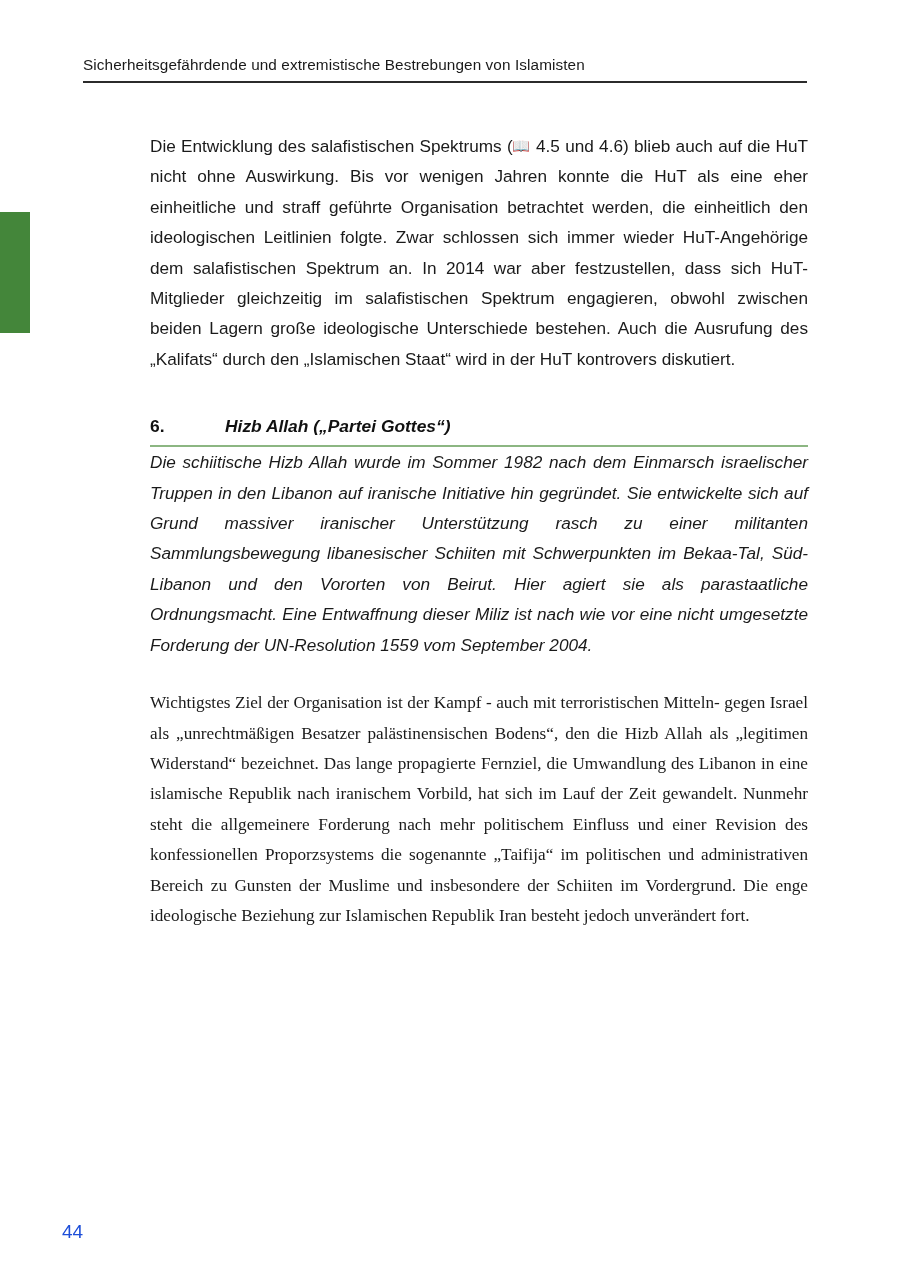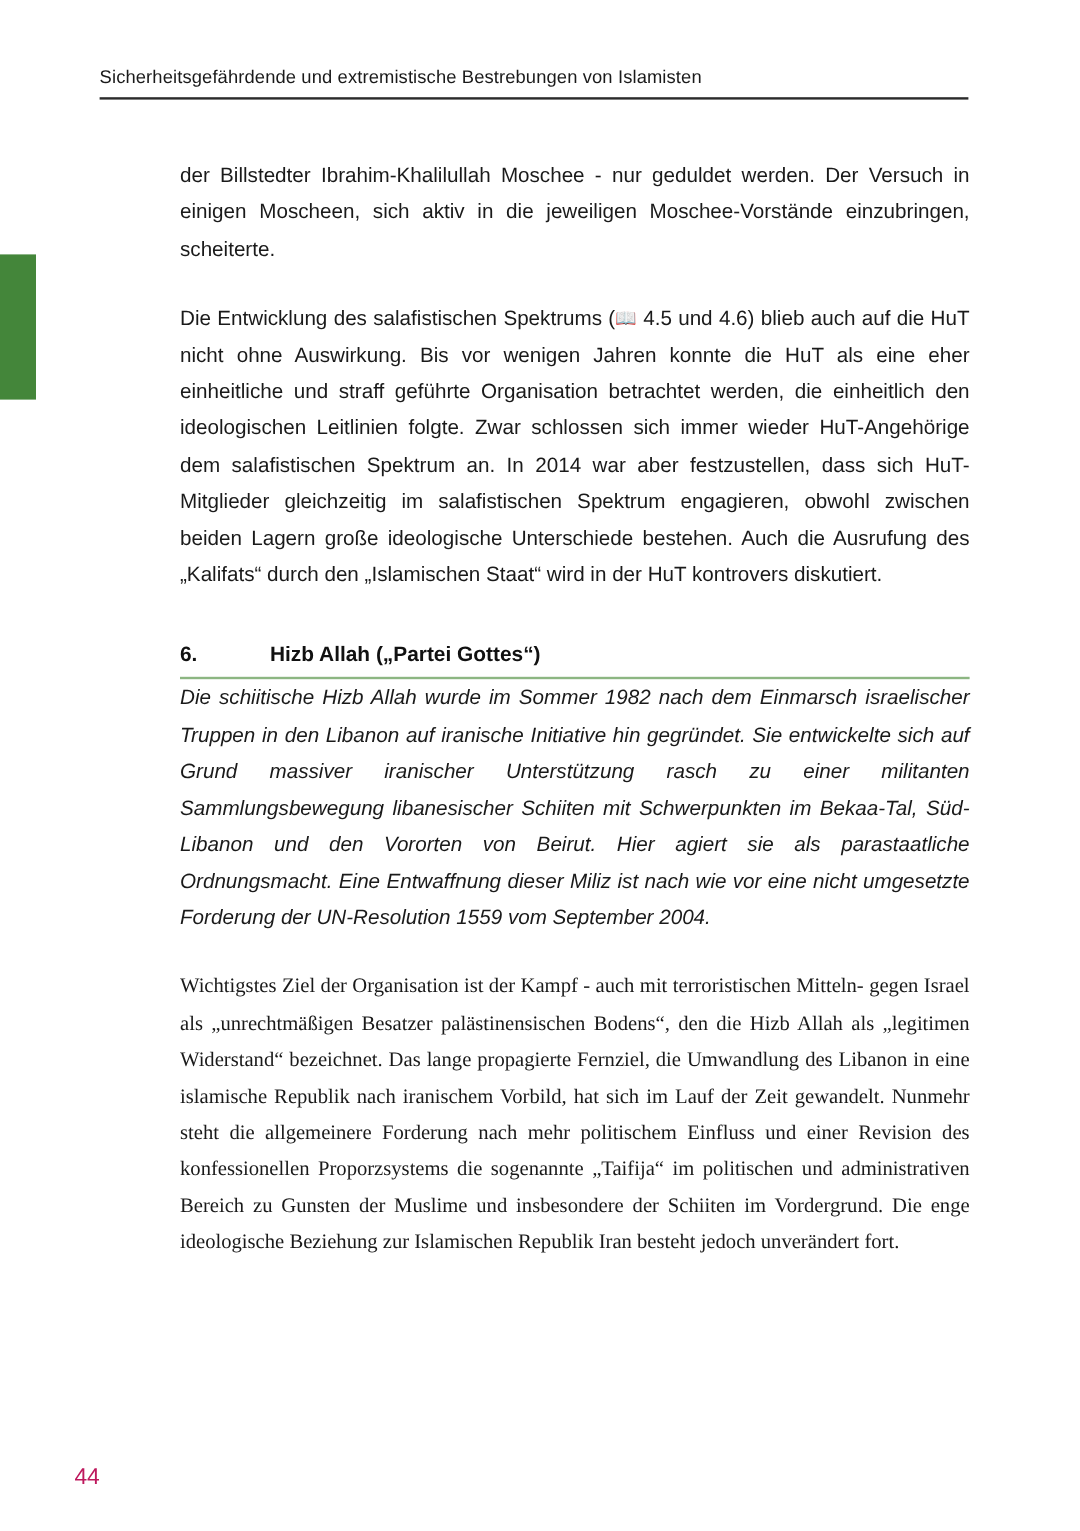--- a/index.html
+++ b/index.html
@@ -92,51 +92,51 @@
     display: flex;
     align-items: baseline;
   }
   .section-heading .num {
     display: inline-block;
     width: 75px;
     flex: 0 0 75px;
   }
   .section-heading .title {
     display: inline-block;
+    font-style: italic;
   }
   .after-heading {
     margin-top: 31px;
     font-style: italic;
   }
 
   
   .page-number {
     position: absolute;
     left: 62px;
     top: 1220px;
     font-size: 19px;
     line-height: 24px;
-    color: #be185d;
+    color: #1d4ed8;
   }
 </style>
 </head>
 <body>
 
 <div class="page">
 
   <div class="margin-tab"></div>
 
   <div class="header">
     <div class="header-title">Sicherheitsgefährdende und extremistische Bestrebungen von Islamisten</div>
     <div class="header-rule"></div>
   </div>
 
   <div class="content">
 
-    <p class="body-par">der Billstedter Ibrahim-Khalilullah Moschee - nur geduldet werden. Der Versuch in einigen Moscheen, sich aktiv in die jeweiligen Moschee-Vorstände einzubringen, scheiterte.</p>
 
     <p class="body-par"><span>Die Entwicklung des salafistischen Spektrums (</span><span class="book-icon">📖</span><span> 4.5 und 4.6) blieb auch auf die HuT nicht ohne Auswirkung. Bis vor wenigen Jahren konnte die HuT als eine eher einheitliche und straff geführte Organisation betrachtet werden, die einheitlich den ideologischen Leitlinien folgte. Zwar schlossen sich immer wieder HuT-Angehörige dem salafistischen Spektrum an. In 2014 war aber festzustellen, dass sich HuT-Mitglieder gleichzeitig im salafistischen Spektrum engagieren, obwohl zwischen beiden Lagern große ideologische Unterschiede bestehen. Auch die Ausrufung des „Kalifats“ durch den „Islamischen Staat“ wird in der HuT kontrovers diskutiert.</span></p>
 
     <div class="section-heading">
       <span class="num">6.</span>
       <span class="title">Hizb Allah („Partei Gottes“)</span>
     </div>
 
     <p class="body-par after-heading">Die schiitische Hizb Allah wurde im Sommer 1982 nach dem Einmarsch israelischer Truppen in den Libanon auf iranische Initiative hin gegründet. Sie entwickelte sich auf Grund massiver iranischer Unterstützung rasch zu einer militanten Sammlungsbewegung libanesischer Schiiten mit Schwerpunkten im Bekaa-Tal, Süd-Libanon und den Vororten von Beirut. Hier agiert sie als parastaatliche Ordnungsmacht. Eine Entwaffnung dieser Miliz ist nach wie vor eine nicht umgesetzte Forderung der UN-Resolution 1559 vom September 2004.</p>
 

